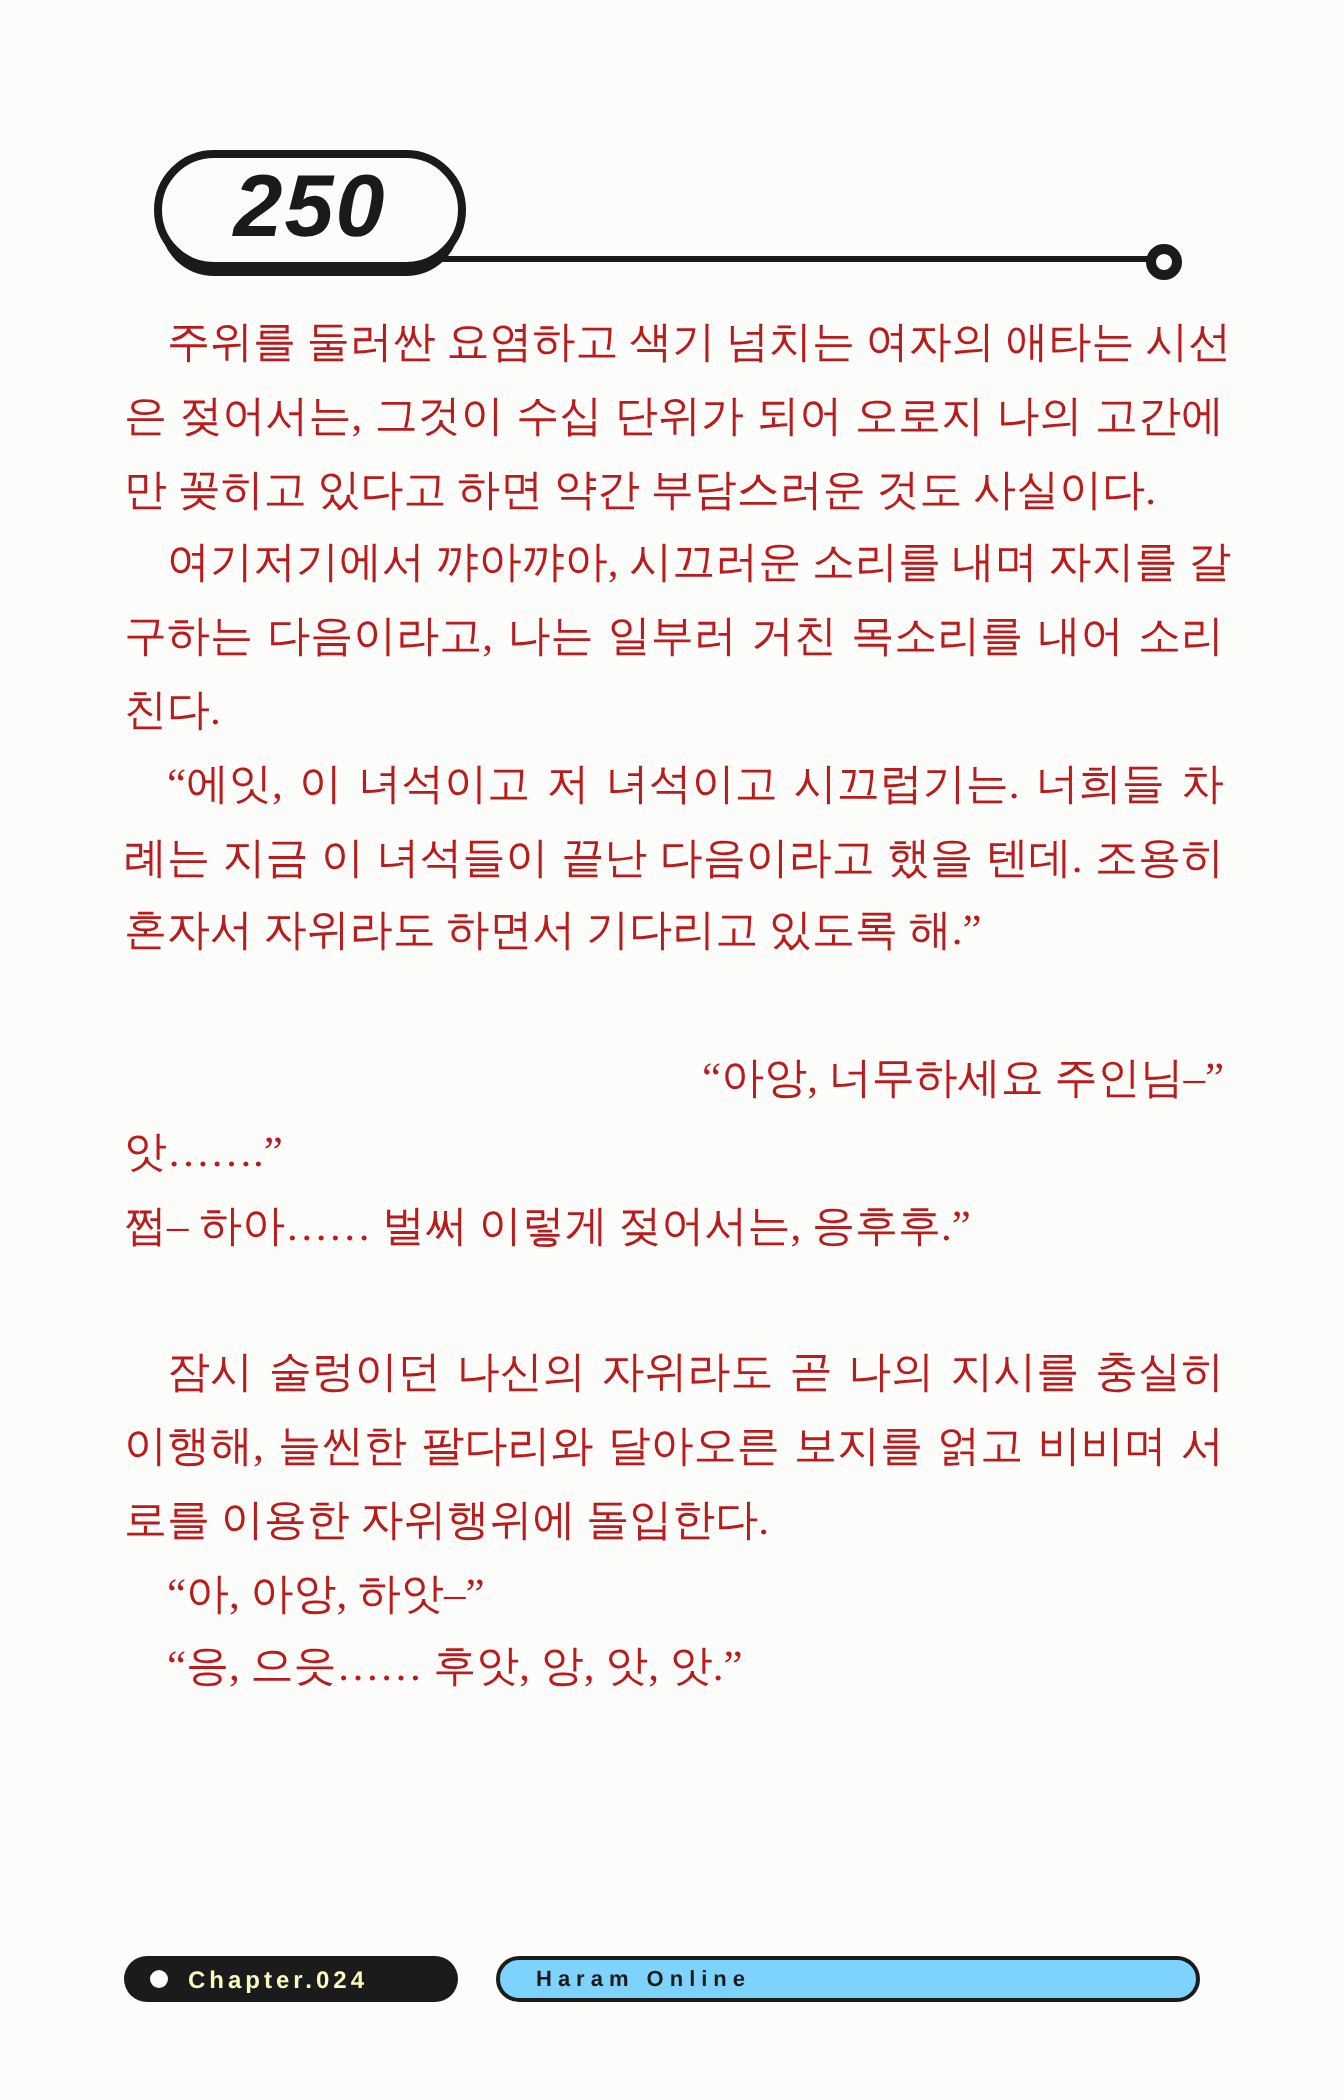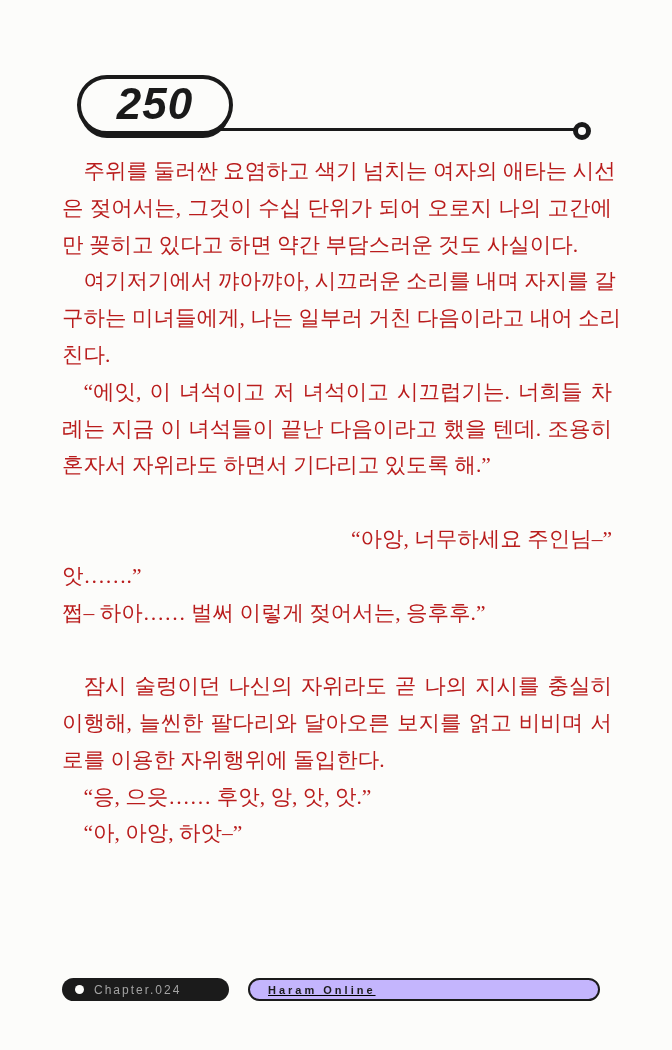--- a/index.html
+++ b/index.html
@@ -49,27 +49,27 @@
   }
   .chapter-pill {
     width:167px; height:23px; background:#1b1b1b; border-radius:12px;
     display:flex; align-items:center; box-sizing:border-box; flex:none;
   }
   .chapter-dot {
     width:9px; height:9px; border-radius:50%; background:#fcfcfa;
     margin-left:13px; flex:none;
   }
   .chapter-label {
-    color:#a3a3a3; font-size:12px; font-weight:normal; letter-spacing:2px;
+    color:#fef9c3; font-size:12px; font-weight:bold; letter-spacing:2px;
     margin-left:10px; white-space:nowrap;
   }
   .title-pill {
     margin-left:19px; flex:1; height:23px; box-sizing:border-box;
-    border:2px solid #1b1b1b; border-radius:12px; background:#c4b5fd;
-    display:flex; align-items:center;text-decoration:underline;
+    border:2px solid #1b1b1b; border-radius:12px; background:#7dd3fc;
+    display:flex; align-items:center;
   }
   .title-label {
     color:#1b1b1b; font-size:11px; font-weight:bold; letter-spacing:3px;
     margin-left:18px; white-space:nowrap;
   }
 </style>
 </head>
 <body>
 
 <div class="page">
@@ -78,33 +78,33 @@
   <div class="rule-dot"></div>
   <div class="badge">
     <span class="badge-num">250</span>
   </div>
 
   <div class="body-text" id="body-text">
       <div class="line first jline">주위를 둘러싼 요염하고 색기 넘치는 여자의 애타는 시선</div>
       <div class="line jline">은 젖어서는, 그것이 수십 단위가 되어 오로지 나의 고간에</div>
       <div class="line">만 꽂히고 있다고 하면 약간 부담스러운 것도 사실이다.</div>
       <div class="line first jline">여기저기에서 꺄아꺄아, 시끄러운 소리를 내며 자지를 갈</div>
-      <div class="line jline">구하는 미녀들에게, 나는 일부러 거친 다음이라고 내어 소리</div>
+      <div class="line jline">구하는 다음이라고, 나는 일부러 거친 목소리를 내어 소리</div>
       <div class="line">친다.</div>
       <div class="line first jline">“에잇, 이 녀석이고 저 녀석이고 시끄럽기는. 너희들 차</div>
       <div class="line jline">례는 지금 이 녀석들이 끝난 다음이라고 했을 텐데. 조용히</div>
       <div class="line">혼자서 자위라도 하면서 기다리고 있도록 해.”</div>
       <div class="line first gap">“아앙, 너무하세요 주인님–”</div>
       <div class="line">앗…….”</div>
       <div class="line">쩝– 하아…… 벌써 이렇게 젖어서는, 응후후.”</div>
       <div class="line first gap jline">잠시 술렁이던 나신의 자위라도 곧 나의 지시를 충실히</div>
       <div class="line jline">이행해, 늘씬한 팔다리와 달아오른 보지를 얽고 비비며 서</div>
       <div class="line">로를 이용한 자위행위에 돌입한다.</div>
+      <div class="line first">“아, 아앙, 하앗–”</div>
       <div class="line first">“응, 으읏…… 후앗, 앙, 앗, 앗.”</div>
-      <div class="line first">“아, 아앙, 하앗–”</div>
     </div>
 
   <div class="footer">
     <div class="chapter-pill">
       <span class="chapter-dot"></span>
       <span class="chapter-label">Chapter.024</span>
     </div>
     <div class="title-pill">
       <span class="title-label">Haram Online</span>
     </div>

